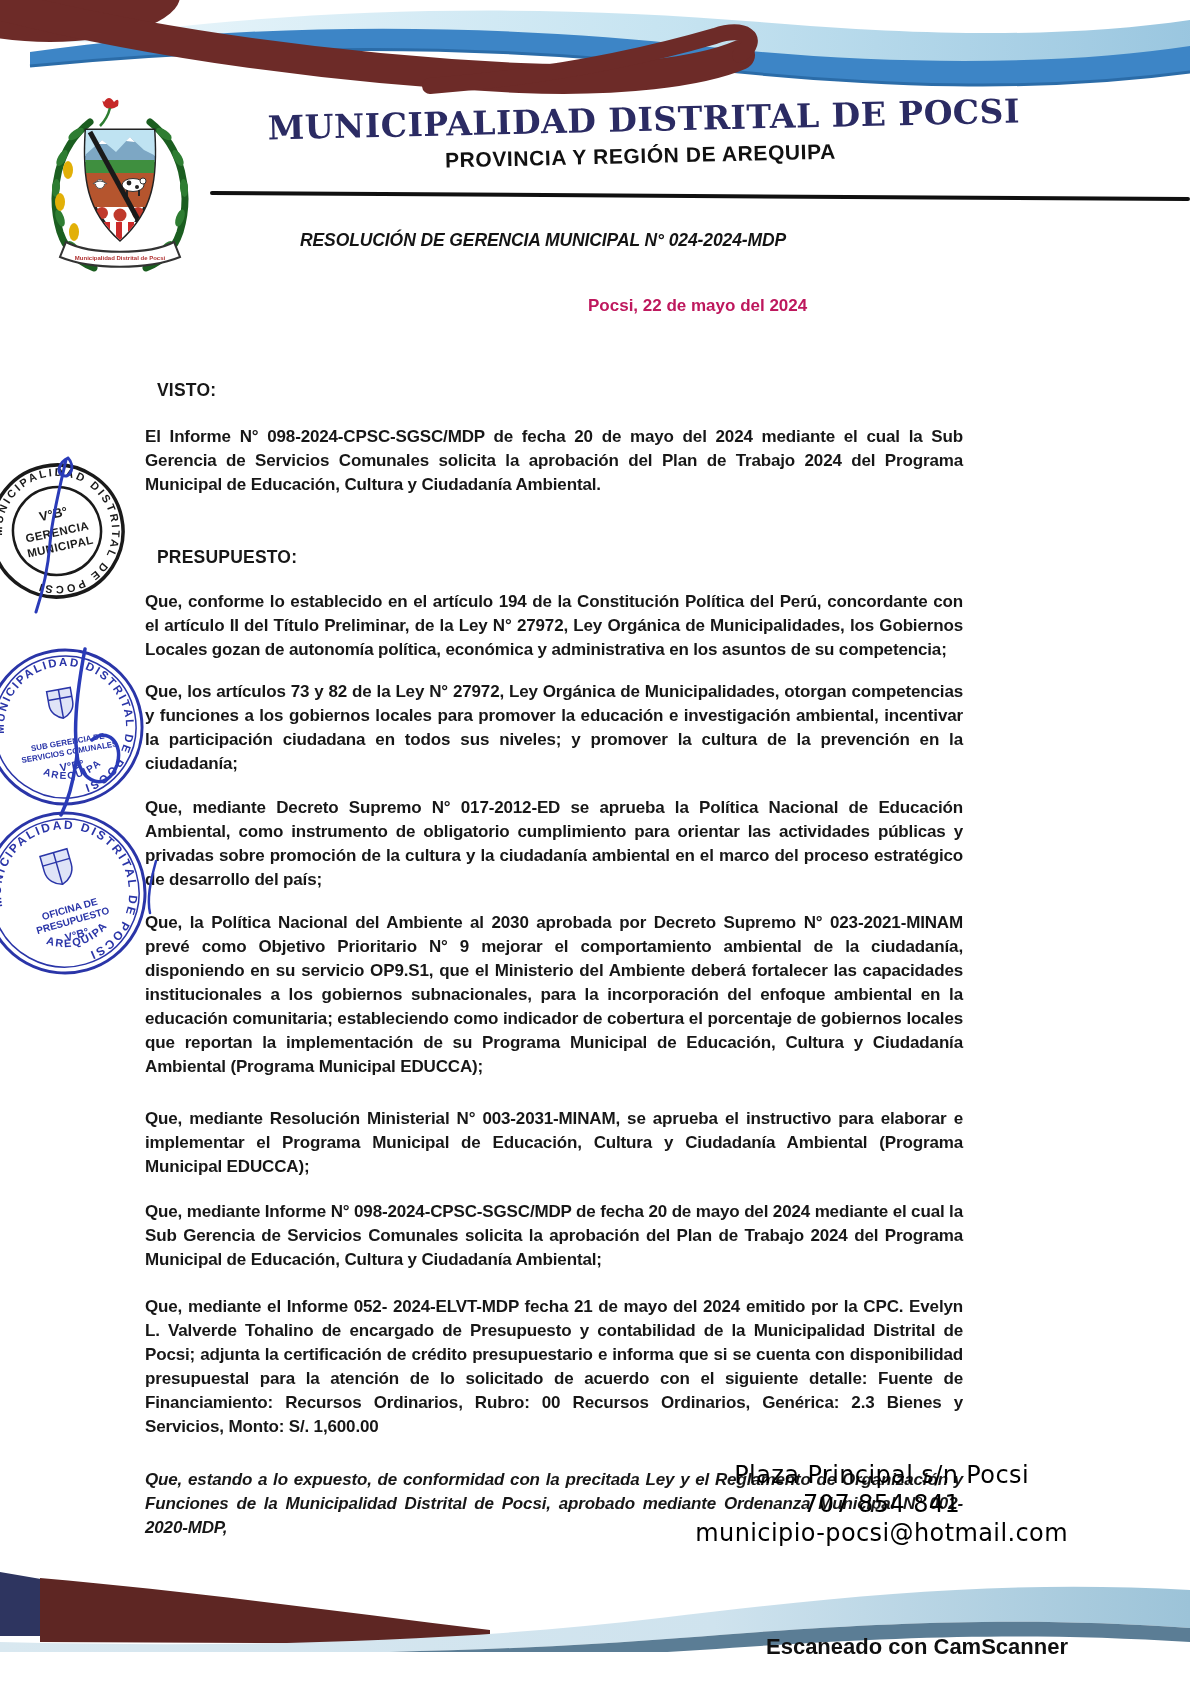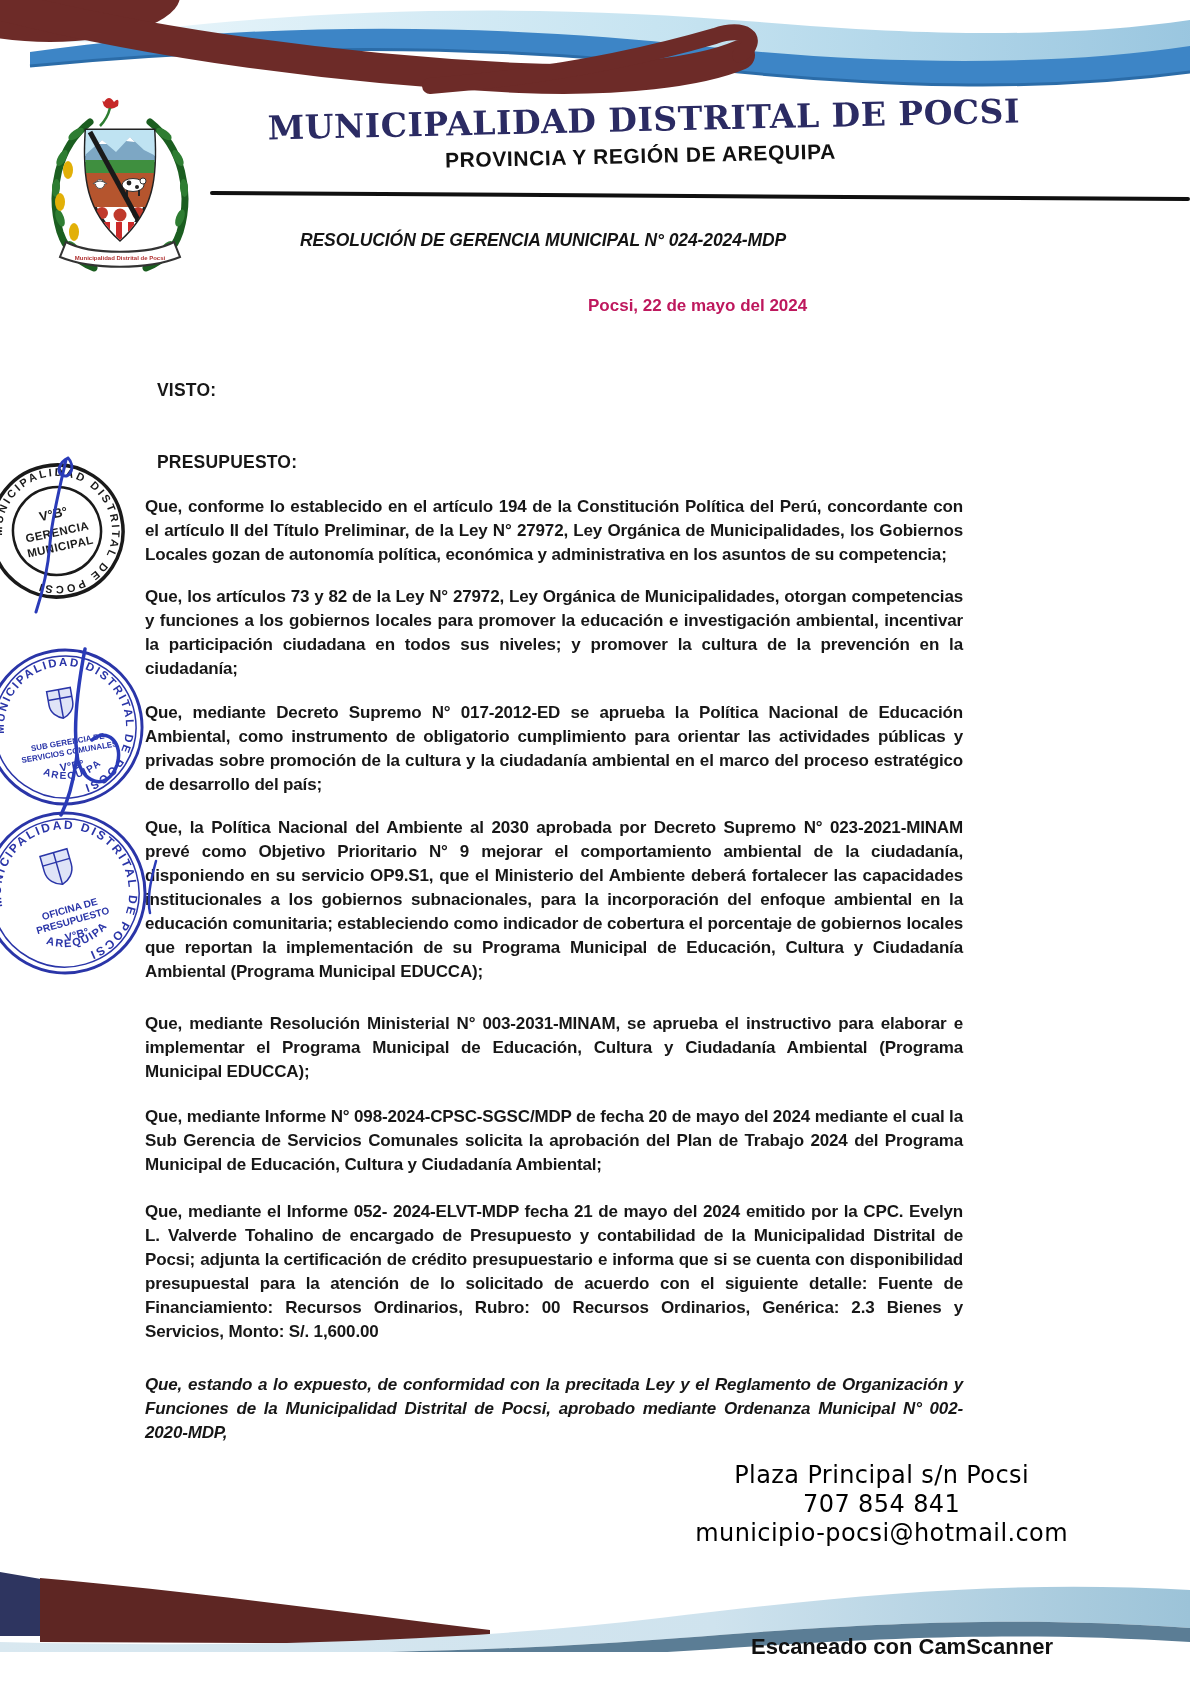--- a/index.html
+++ b/index.html
@@ -29,21 +29,21 @@
   .p4{margin-top:28px !important;}
   .p5{margin-top:21px !important;}
   .p6{margin-top:23px !important;}
   .p7{margin-top:29px !important;font-style:italic;}
   
   .stamp{pointer-events:none;}
   .stamp text{font-family:"Liberation Sans",sans-serif;}
   
   .footer{right:122px;top:1444px;text-align:center;font-size:24px;line-height:29px;
           font-weight:400;color:#000000;letter-spacing:.4px;font-family:"DejaVu Sans","Liberation Sans",sans-serif;margin-top:17px;}
-  .camscanner{right:137px;top:1634px;font-size:22px;font-weight:700;color:#101010;}
+  .camscanner{right:122px;top:1634px;font-size:22px;font-weight:700;color:#101010;}
 </style>
 </head>
 <body>
 
 <div class="page">
 
   <svg class="abs" style="left:0;top:0;" width="1190" height="112" viewBox="0 0 1190 112">
     <defs>
       <linearGradient id="gradSky" x1="0" y1="0" x2="1" y2="0">
         <stop offset="0" stop-color="#eaf6fb"></stop>
@@ -130,20 +130,21 @@
     <div class="header-title">MUNICIPALIDAD DISTRITAL DE POCSI</div>
     <div class="header-subtitle">PROVINCIA Y REGIÓN DE AREQUIPA</div>
   </div>
   <div class="abs header-rule"></div>
 
   <div class="abs res-title">RESOLUCIÓN DE GERENCIA MUNICIPAL N° 024-2024-MDP</div>
   <div class="abs dateline">Pocsi, 22 de mayo del 2024</div>
 
   <div class="abs doc-body">
     <h3 class="h-visto">VISTO:</h3>
+    <p class="p-visto">El Informe N° 098-2024-CPSC-SGSC/MDP de fecha 20 de mayo del 2024 mediante el cual la Sub Gerencia de Servicios Comunales solicita la aprobación del Plan de Trabajo 2024 del Programa Municipal de Educación, Cultura y Ciudadanía Ambiental.</p>
     <h3 class="h-cons">PRESUPUESTO:</h3>
     <p class="p0">Que, conforme lo establecido en el artículo 194 de la Constitución Política del Perú, concordante con el artículo II del Título Preliminar, de la Ley N° 27972, Ley Orgánica de Municipalidades, los Gobiernos Locales gozan de autonomía política, económica y administrativa en los asuntos de su competencia;</p>
     <p class="p1">Que, los artículos 73 y 82 de la Ley N° 27972, Ley Orgánica de Municipalidades, otorgan competencias y funciones a los gobiernos locales para promover la educación e investigación ambiental, incentivar la participación ciudadana en todos sus niveles; y promover la cultura de la prevención en la ciudadanía;</p>
     <p class="p2">Que, mediante Decreto Supremo N° 017-2012-ED se aprueba la Política Nacional de Educación Ambiental, como instrumento de obligatorio cumplimiento para orientar las actividades públicas y privadas sobre promoción de la cultura y la ciudadanía ambiental en el marco del proceso estratégico de desarrollo del país;</p>
     <p class="p3">Que, la Política Nacional del Ambiente al 2030 aprobada por Decreto Supremo N° 023-2021-MINAM prevé como Objetivo Prioritario N° 9 mejorar el comportamiento ambiental de la ciudadanía, disponiendo en su servicio OP9.S1, que el Ministerio del Ambiente deberá fortalecer las capacidades institucionales a los gobiernos subnacionales, para la incorporación del enfoque ambiental en la educación comunitaria; estableciendo como indicador de cobertura el porcentaje de gobiernos locales que reportan la implementación de su Programa Municipal de Educación, Cultura y Ciudadanía Ambiental (Programa Municipal EDUCCA);</p>
     <p class="p4">Que, mediante Resolución Ministerial N° 003-2031-MINAM, se aprueba el instructivo para elaborar e implementar el Programa Municipal de Educación, Cultura y Ciudadanía Ambiental (Programa Municipal EDUCCA);</p>
     <p class="p5">Que, mediante Informe N° 098-2024-CPSC-SGSC/MDP de fecha 20 de mayo del 2024 mediante el cual la Sub Gerencia de Servicios Comunales solicita la aprobación del Plan de Trabajo 2024 del Programa Municipal de Educación, Cultura y Ciudadanía Ambiental;</p>
     <p class="p6">Que, mediante el Informe 052- 2024-ELVT-MDP fecha 21 de mayo del 2024 emitido por la CPC. Evelyn L. Valverde Tohalino de encargado de Presupuesto y contabilidad de la Municipalidad Distrital de Pocsi; adjunta la certificación de crédito presupuestario e informa que si se cuenta con disponibilidad presupuestal para la atención de lo solicitado de acuerdo con el siguiente detalle: Fuente de Financiamiento: Recursos Ordinarios, Rubro: 00 Recursos Ordinarios, Genérica: 2.3 Bienes y Servicios, Monto: S/. 1,600.00</p>
     <p class="p7">Que, estando a lo expuesto, de conformidad con la precitada Ley y el Reglamento de Organización y Funciones de la Municipalidad Distrital de Pocsi, aprobado mediante Ordenanza Municipal N° 002-2020-MDP,</p>
   </div>

